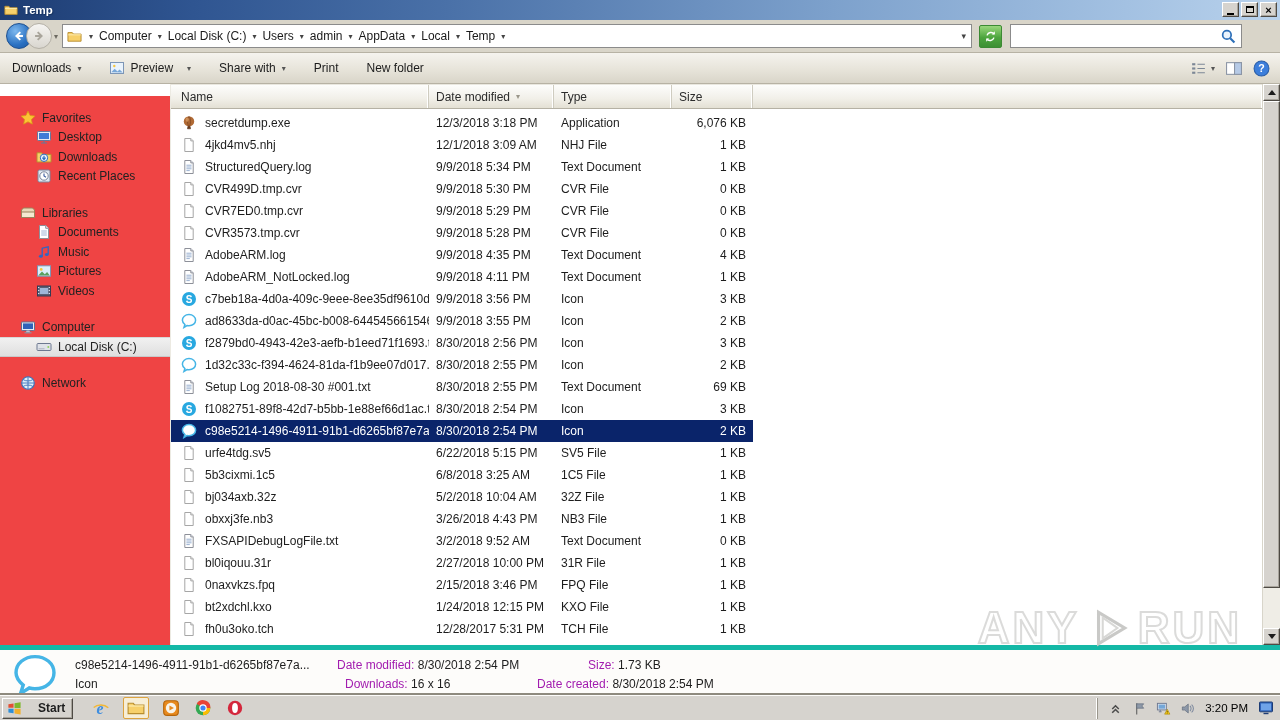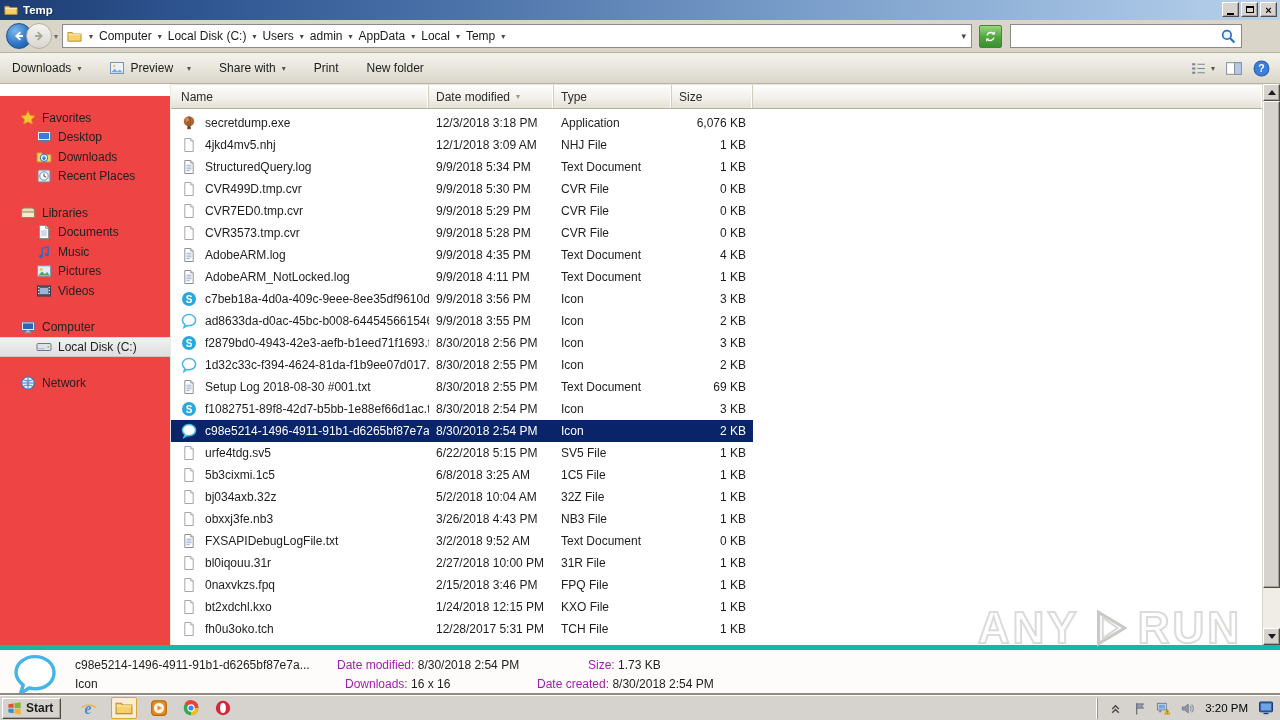--- a/index.html
+++ b/index.html
@@ -95,21 +95,21 @@
   .d-label { color:#a21caf; }
 
   
   #watermark { position:absolute; right:38px; top:603px; display:flex; align-items:center; gap:6px;
     font-size:44px; font-weight:bold; letter-spacing:3px; color:transparent;
     -webkit-text-stroke:2px rgba(190,190,188,.55); pointer-events:none; z-index:5; }
 
   
   #taskbar { position:absolute; left:0; bottom:0; width:1280px; height:25px; background:#d6d3ce;
     border-top:1px solid #fdfcfa; box-shadow:0 -2px 0 #8e8a7e; display:flex; align-items:center; }
-  #startbtn { margin-left:2px; height:21px; padding:0 7px 0 4px; display:flex; align-items:center; gap:4px;
+  #startbtn { margin-left:2px; height:21px; padding:0 7px 0 4px; display:flex; align-items:center; gap:16px;
     background:#d6d3ce; border:1px solid; border-color:#fff #4e4a44 #4e4a44 #fff; box-shadow:inset -1px -1px 0 #a8a49c;
     font-weight:bold; font-size:12px; }
   #quicklaunch { display:flex; align-items:center; gap:12px; margin-left:18px; }
   .ql { display:flex; width:20px; height:20px; align-items:center; justify-content:center; }
   .ql.active { background:#f7eed6; border:1px solid #dca33f; border-radius:2px; width:26px; height:22px; }
   #tray { position:absolute; right:2px; display:flex; align-items:center; gap:8px; height:21px;
     border-left:1px solid #9a968c; box-shadow:-1px 0 0 #fff; padding-left:10px; padding-right:4px; }
   .tray-ic { display:flex; width:15px; height:15px; }
   #clock { font-size:11.5px; color:#000; margin:0 2px; }
 </style>

